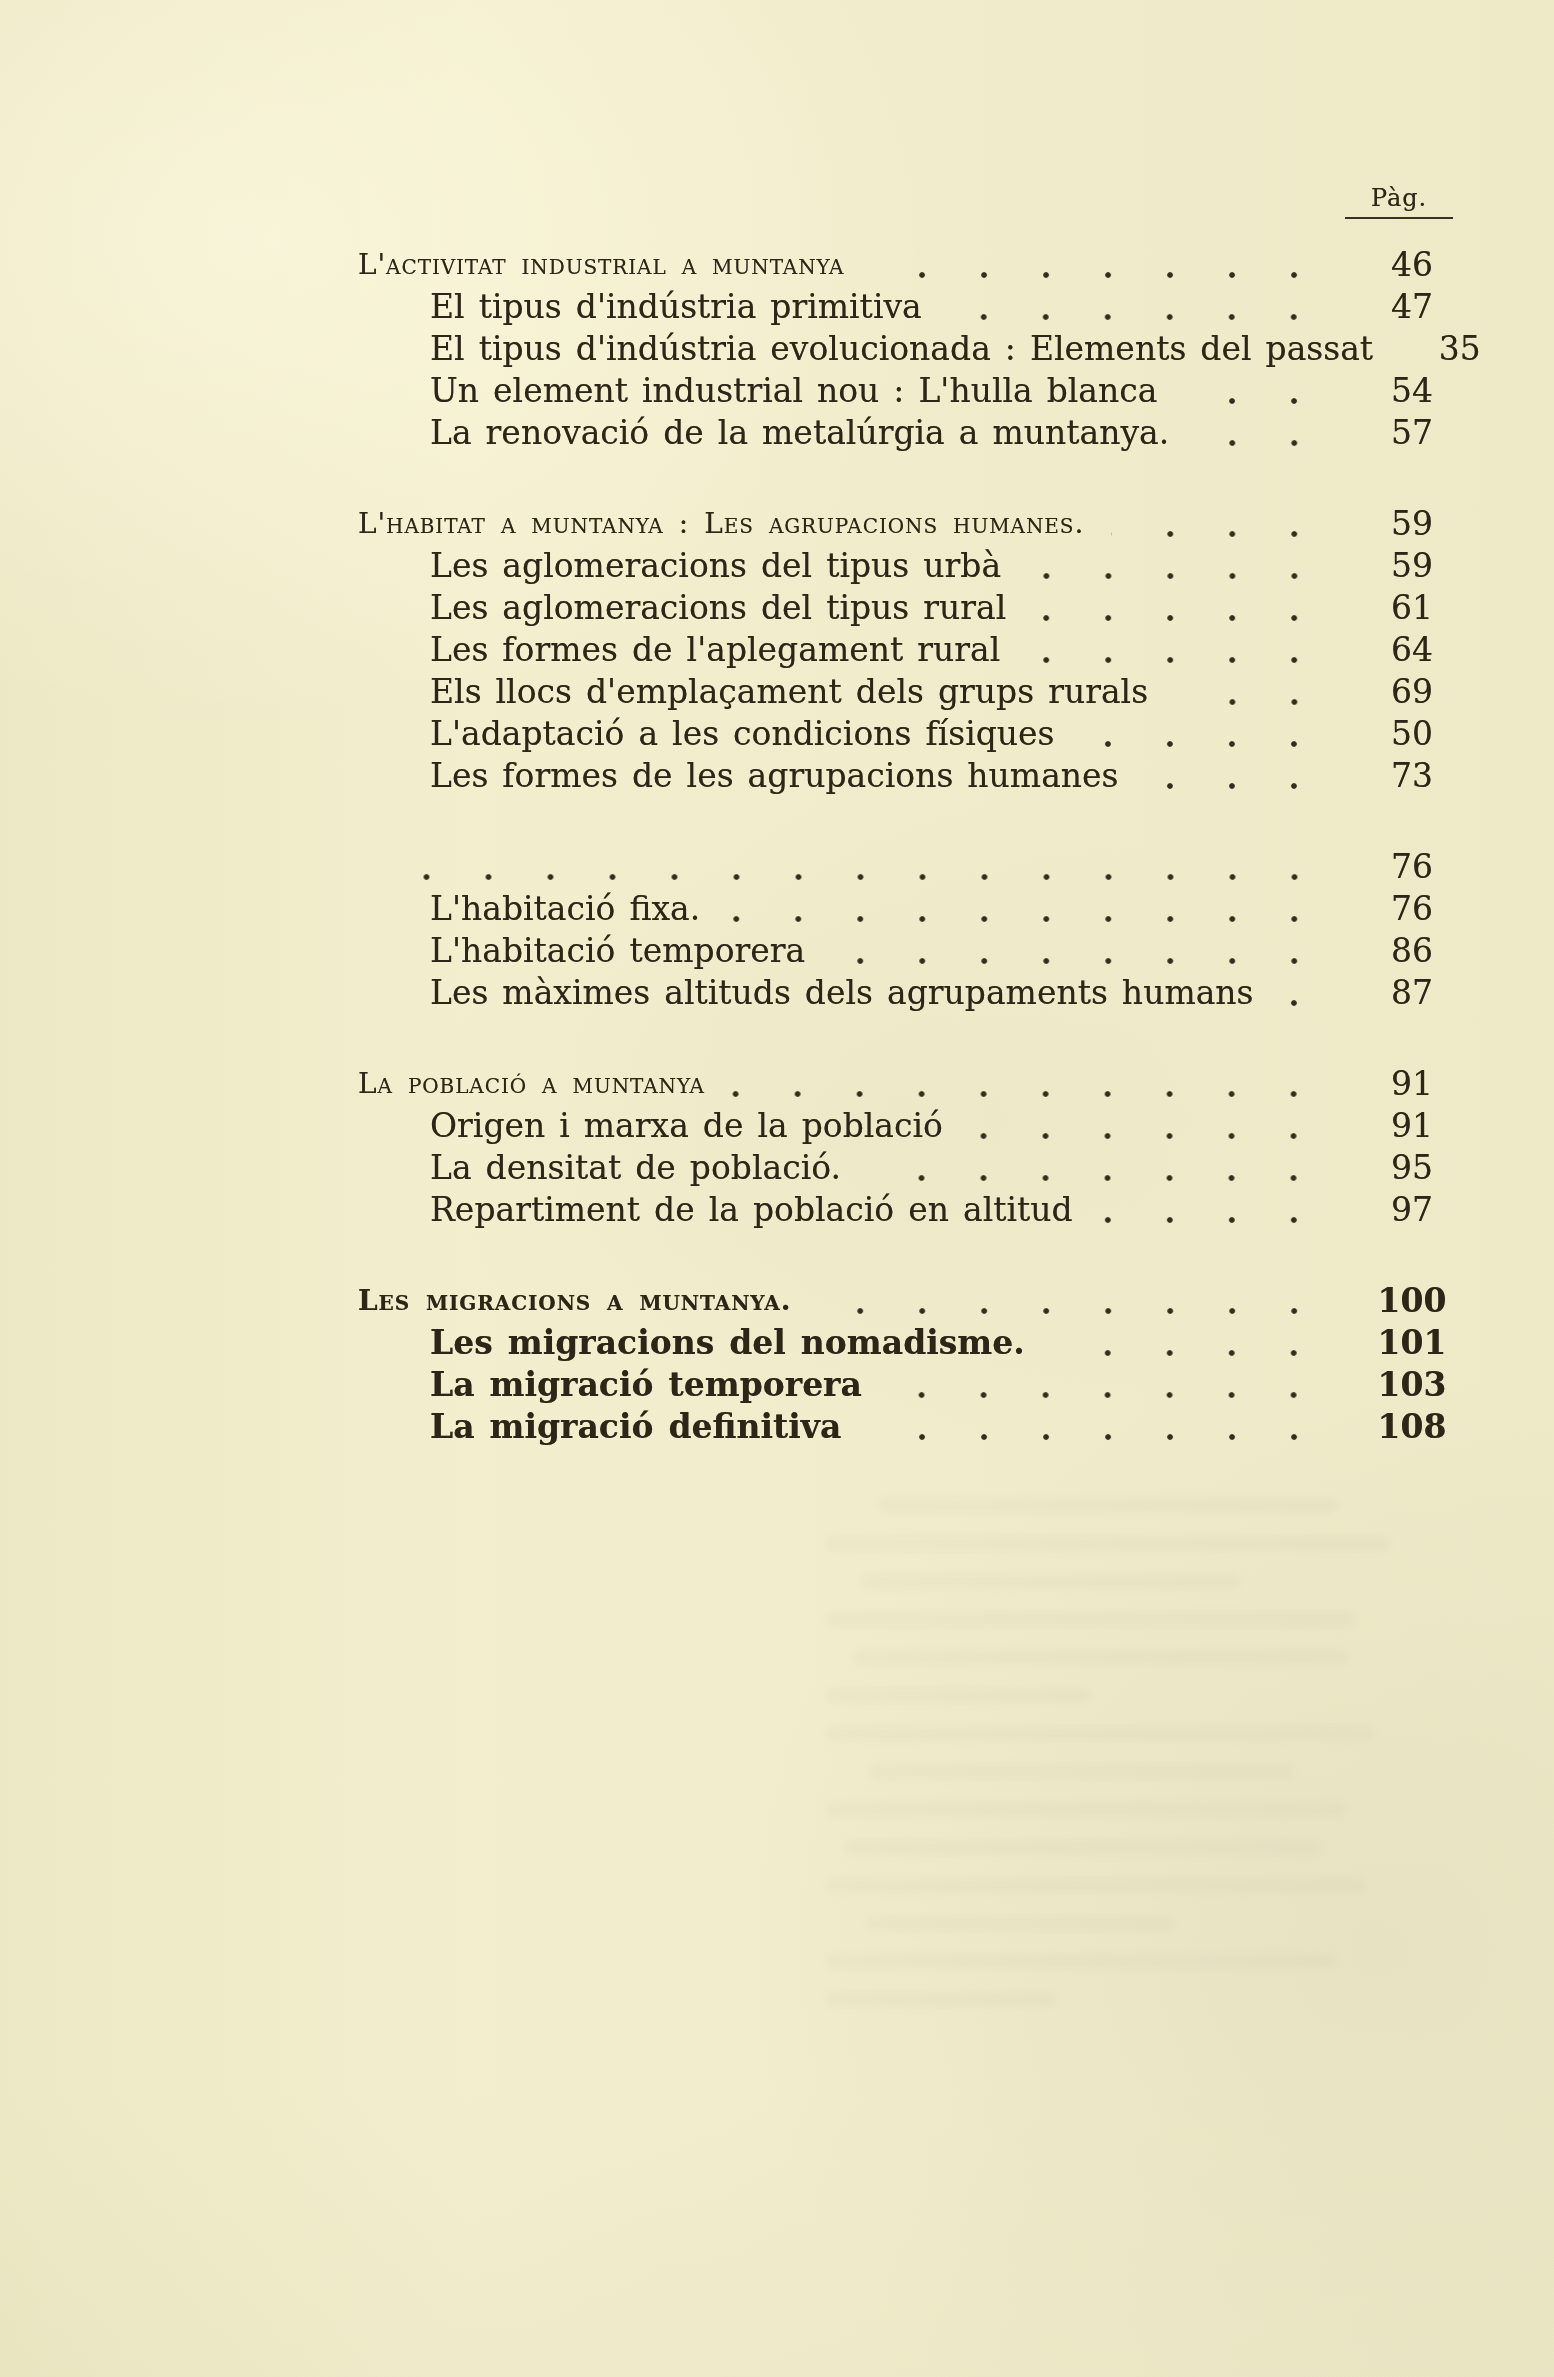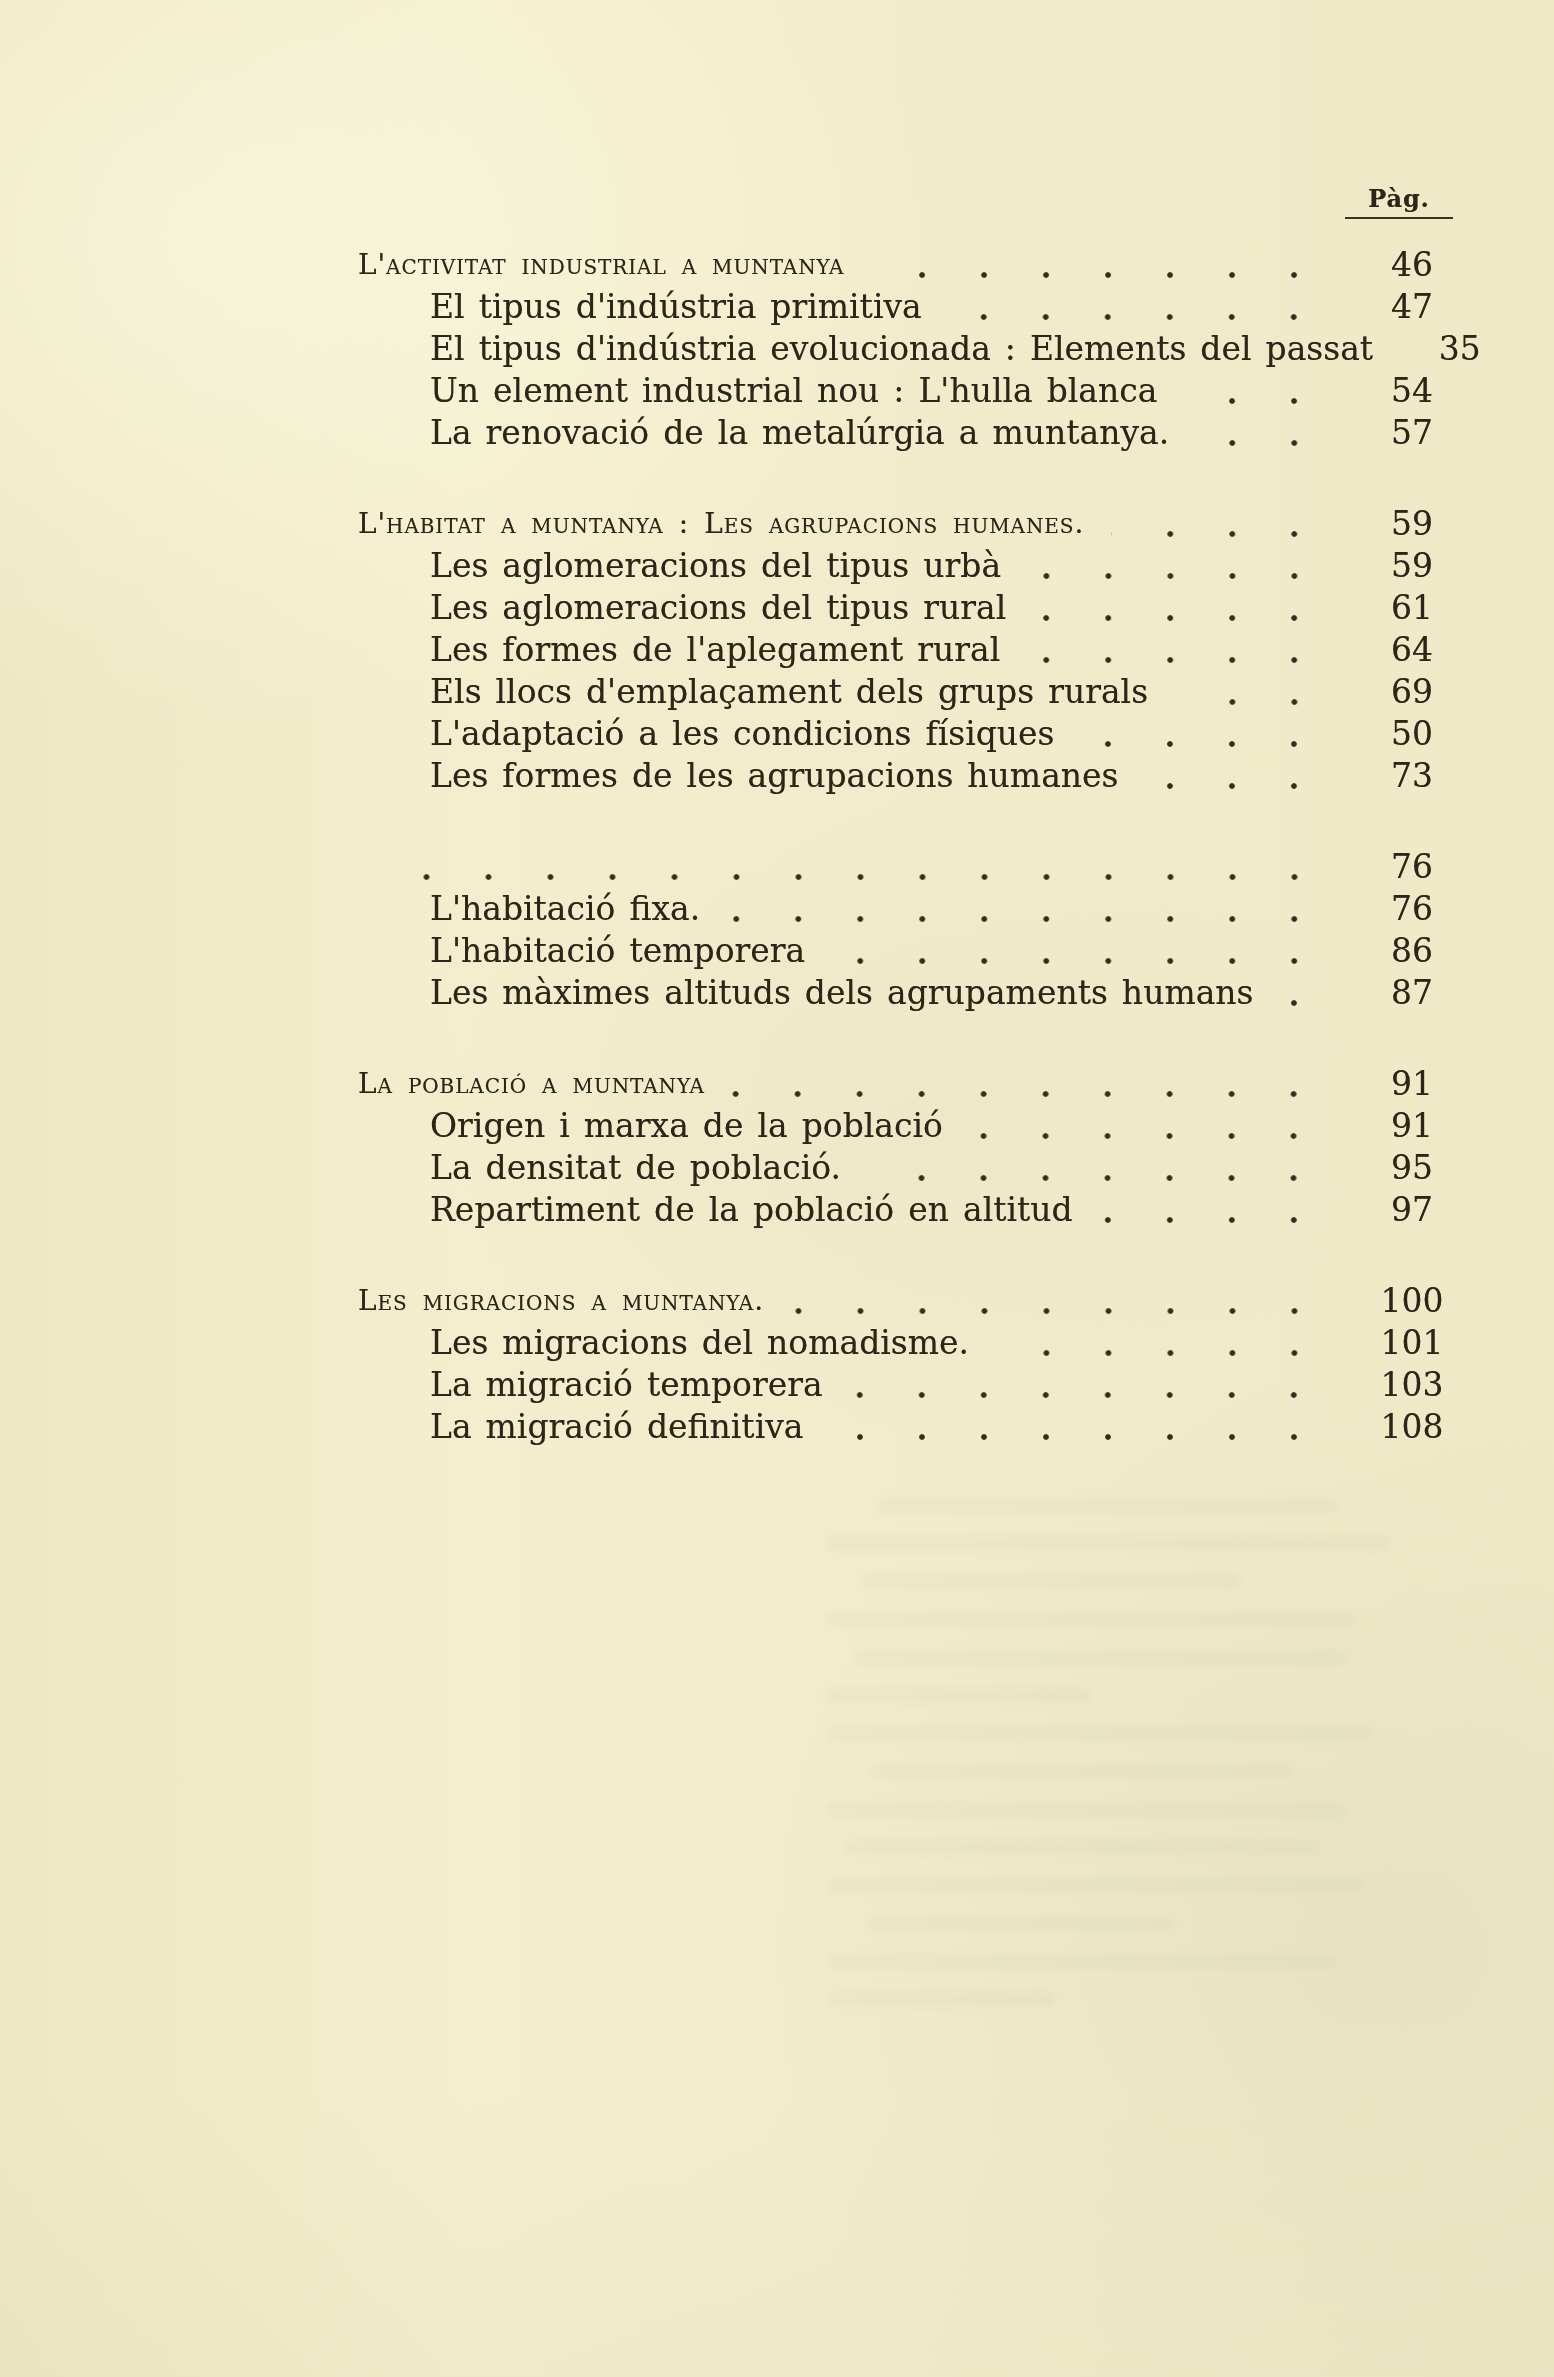--- a/index.html
+++ b/index.html
@@ -20,29 +20,29 @@
     color:#2d2517;
   }
   
   .pag-col{
     position:absolute;left:1345px;top:186px;width:108px;
     text-align:center;
     border-bottom:2.7px solid #3a3122;
     padding-bottom:6.2px;
   }
   .pag-col .pag-label{
-    font-size:24px;font-weight:bold;letter-spacing:0.9px;line-height:25px;
+    font-size:24px;font-weight:normal;letter-spacing:0.9px;line-height:25px;
     text-shadow:0 0 0.5px rgba(45,37,23,0.55);
   }
   
   .toc{
     position:absolute;left:358px;top:244px;right:104px;
   }
   .toc-section{margin:0 0 49px 0;}
-  .toc-section:last-child{margin-bottom:0;}
+  .toc-section:last-child{margin-bottom:0;font-weight:bold;}
   .row{
     display:flex;align-items:stretch;height:42px;white-space:nowrap;
   }
   .row .title{
     line-height:42px;font-size:33px;flex:0 0 auto;
     word-spacing:3.5px;
     text-shadow:0 0 0.6px rgba(45,37,23,0.5);
   }
   .row.heading .title{
     font-variant:small-caps;font-size:28px;letter-spacing:0.9px;word-spacing:5.3px;

